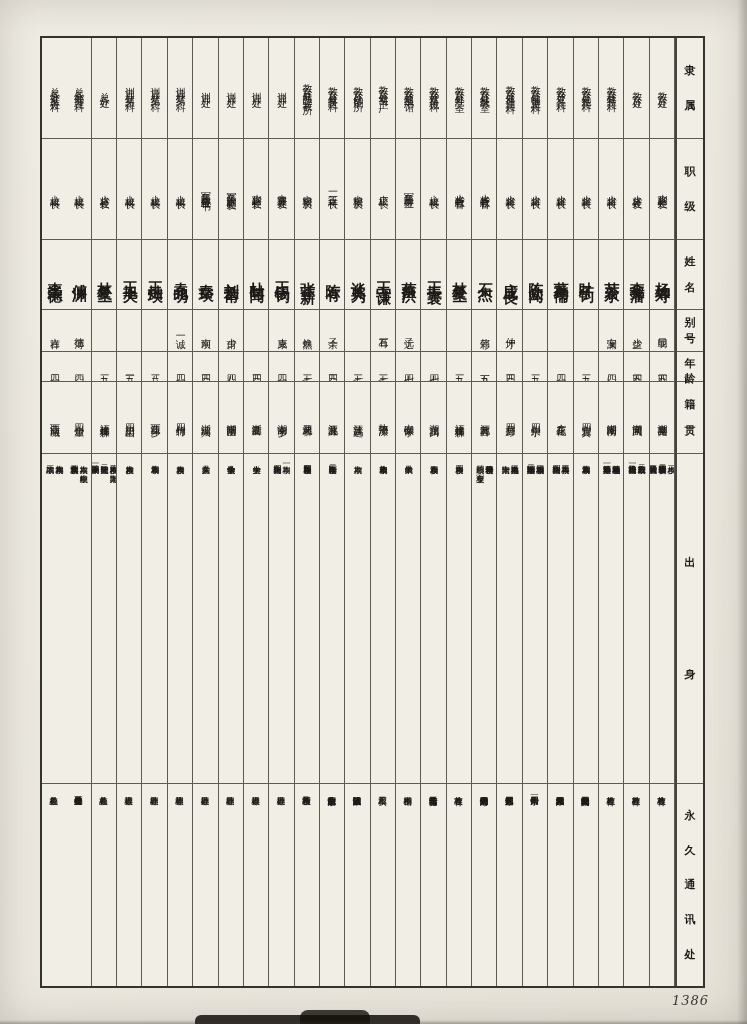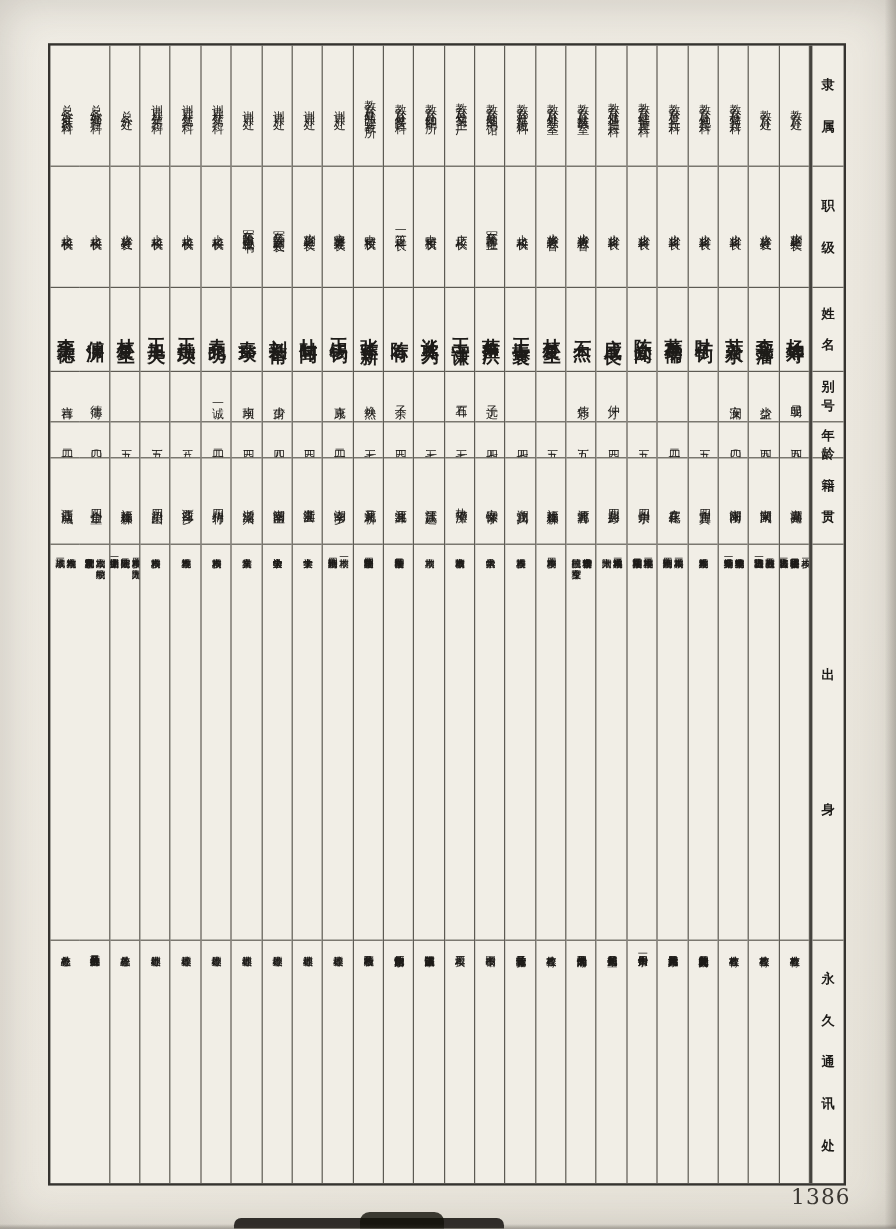--- a/index.html
+++ b/index.html
@@ -57,22 +57,23 @@
   .header-cell{
     display:flex;flex-direction:column;justify-content:space-evenly;align-items:center;
     font-size:11px;font-weight:bold;padding:4px 0;box-sizing:border-box;
     border-bottom:1px solid #5d5a53;
   }
   .header-cell:last-child{border-bottom:none;}
   .hb1{height:101px;}.hb2{height:101px;}.hb3{height:70px;}.hb4{height:42px;}
   .hb5{height:30px;}.hb6{height:72px;}.hb7{height:330px;}.hb8{flex:1;}
   .page-number{
     position:absolute;right:38px;bottom:16px;
-    font-size:18px;color:#3a3732;letter-spacing:1px;
+    font-size:13px;color:#3a3732;letter-spacing:1px;
     font-family:"DejaVu Serif","Liberation Serif",serif;
+    font-style:italic;
   }
   .smudge{
     position:absolute;left:195px;bottom:0;width:225px;height:9px;
     background:#181512;border-radius:6px 6px 0 0;opacity:.88;
   }
   .smudge2{
     position:absolute;left:300px;bottom:0;width:70px;height:14px;
     background:#121009;border-radius:8px 8px 0 0;opacity:.8;
   }
   .edge-shadow{

